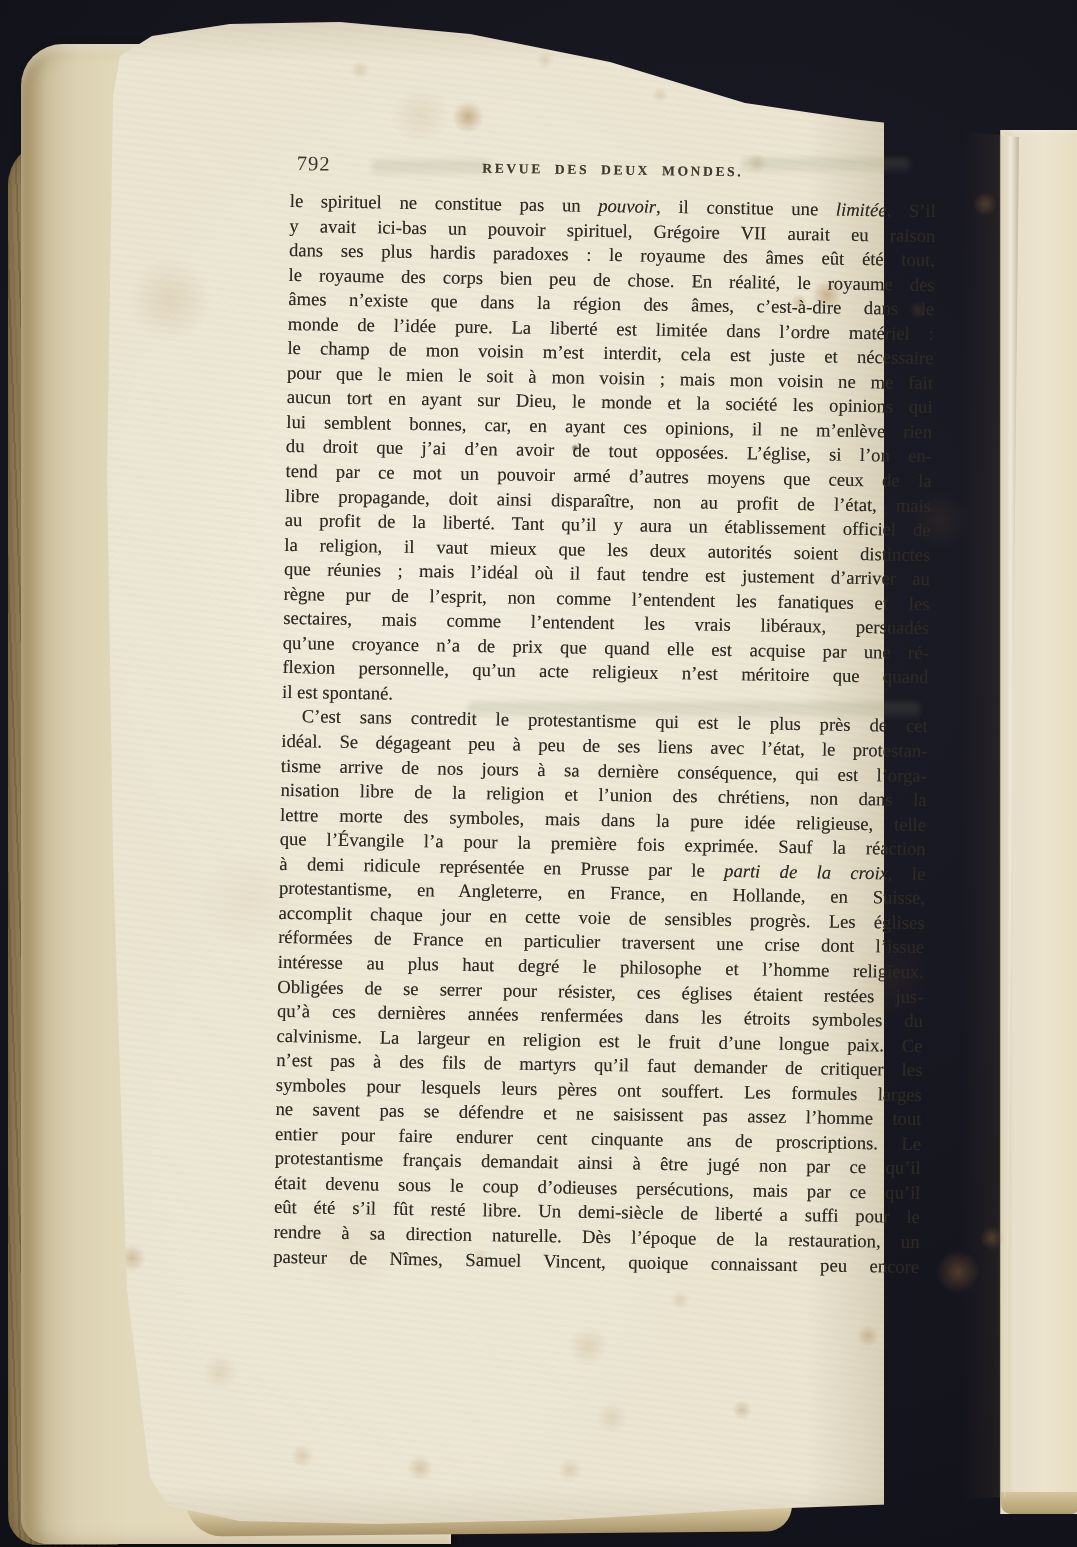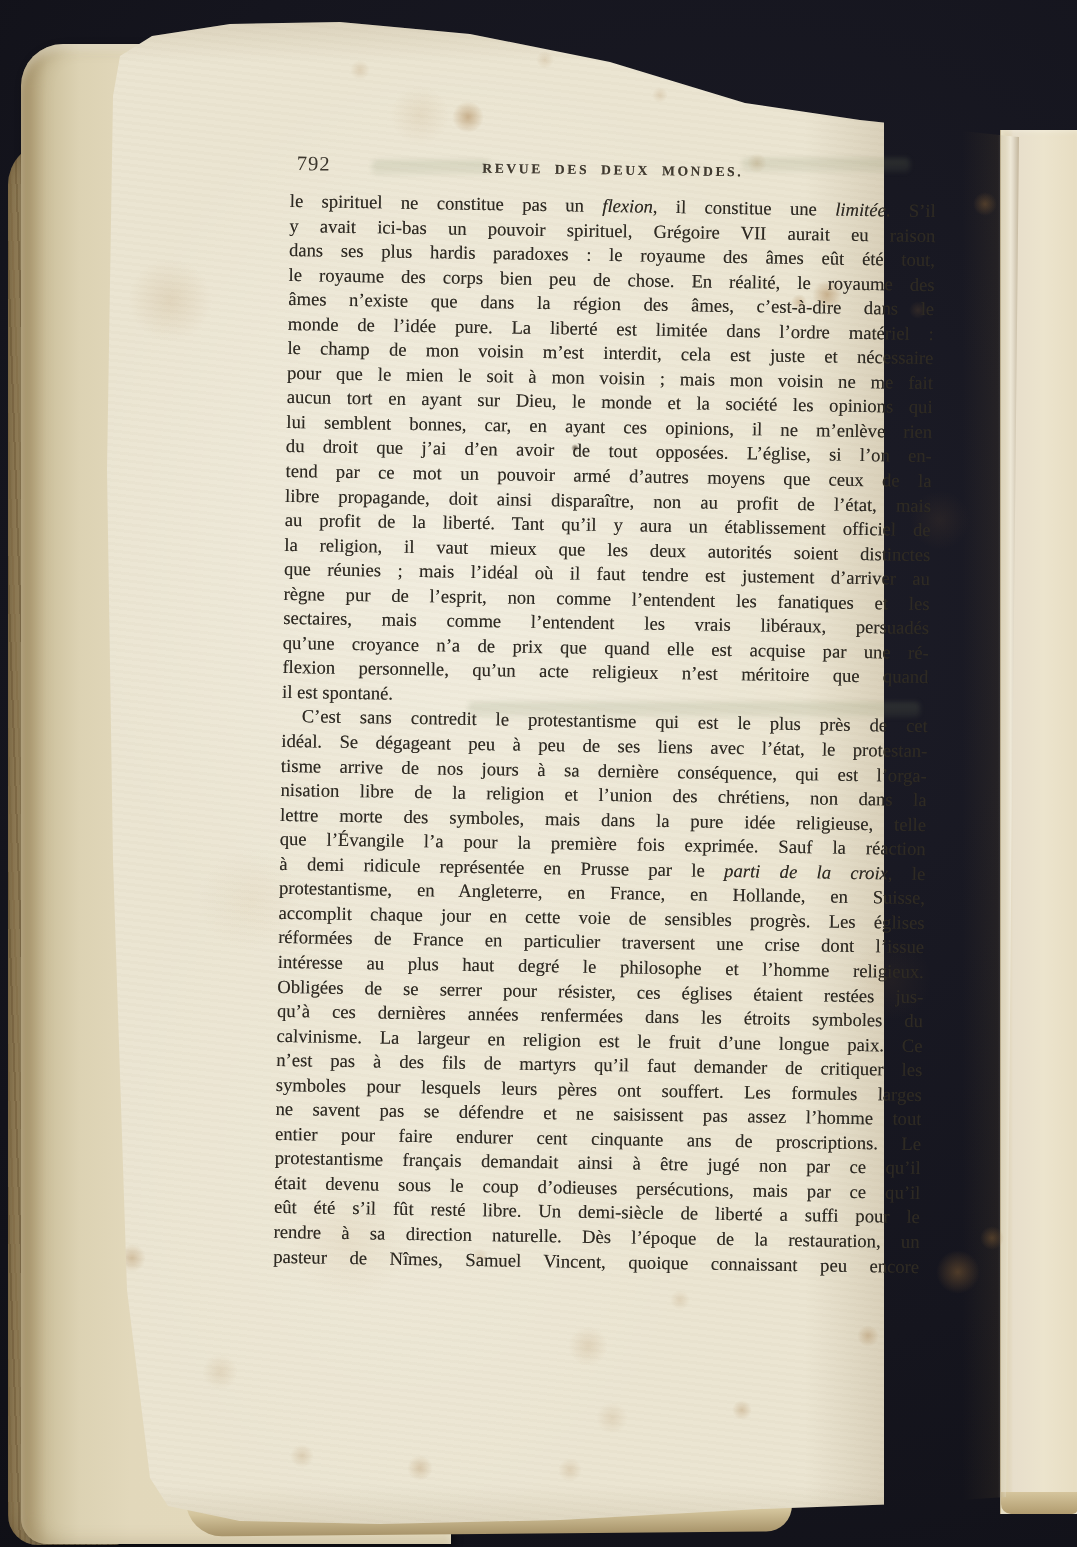--- a/index.html
+++ b/index.html
@@ -141,21 +141,21 @@
     <div class="showthrough st2"></div>
     <div class="showthrough st3"></div>
 
     <header class="page-header">
       <span class="page-number">792</span>
       <span class="running-title">REVUE DES DEUX MONDES.</span>
     </header>
 
     <main class="text-block">
         <div class="paragraph">
-          <div class="line"><span>le spirituel ne constitue pas un </span><span class="it">flexion</span><span>, il constitue une </span><span class="it">limitée</span><span>. S’il</span></div>
+          <div class="line"><span>le spirituel ne constitue pas un </span><span class="it">pouvoir</span><span>, il constitue une </span><span class="it">limitée</span><span>. S’il</span></div>
           <div class="line"><span>y avait ici-bas un pouvoir spirituel, Grégoire VII aurait eu raison</span></div>
           <div class="line"><span>dans ses plus hardis paradoxes : le royaume des âmes eût été tout,</span></div>
           <div class="line"><span>le royaume des corps bien peu de chose. En réalité, le royaume des</span></div>
           <div class="line"><span>âmes n’existe que dans la région des âmes, c’est-à-dire dans le</span></div>
           <div class="line"><span>monde de l’idée pure. La liberté est limitée dans l’ordre matériel :</span></div>
           <div class="line"><span>le champ de mon voisin m’est interdit, cela est juste et nécessaire</span></div>
           <div class="line"><span>pour que le mien le soit à mon voisin ; mais mon voisin ne me fait</span></div>
           <div class="line"><span>aucun tort en ayant sur Dieu, le monde et la société les opinions qui</span></div>
           <div class="line"><span>lui semblent bonnes, car, en ayant ces opinions, il ne m’enlève rien</span></div>
           <div class="line"><span>du droit que j’ai d’en avoir de tout opposées. L’église, si l’on en-</span></div>

